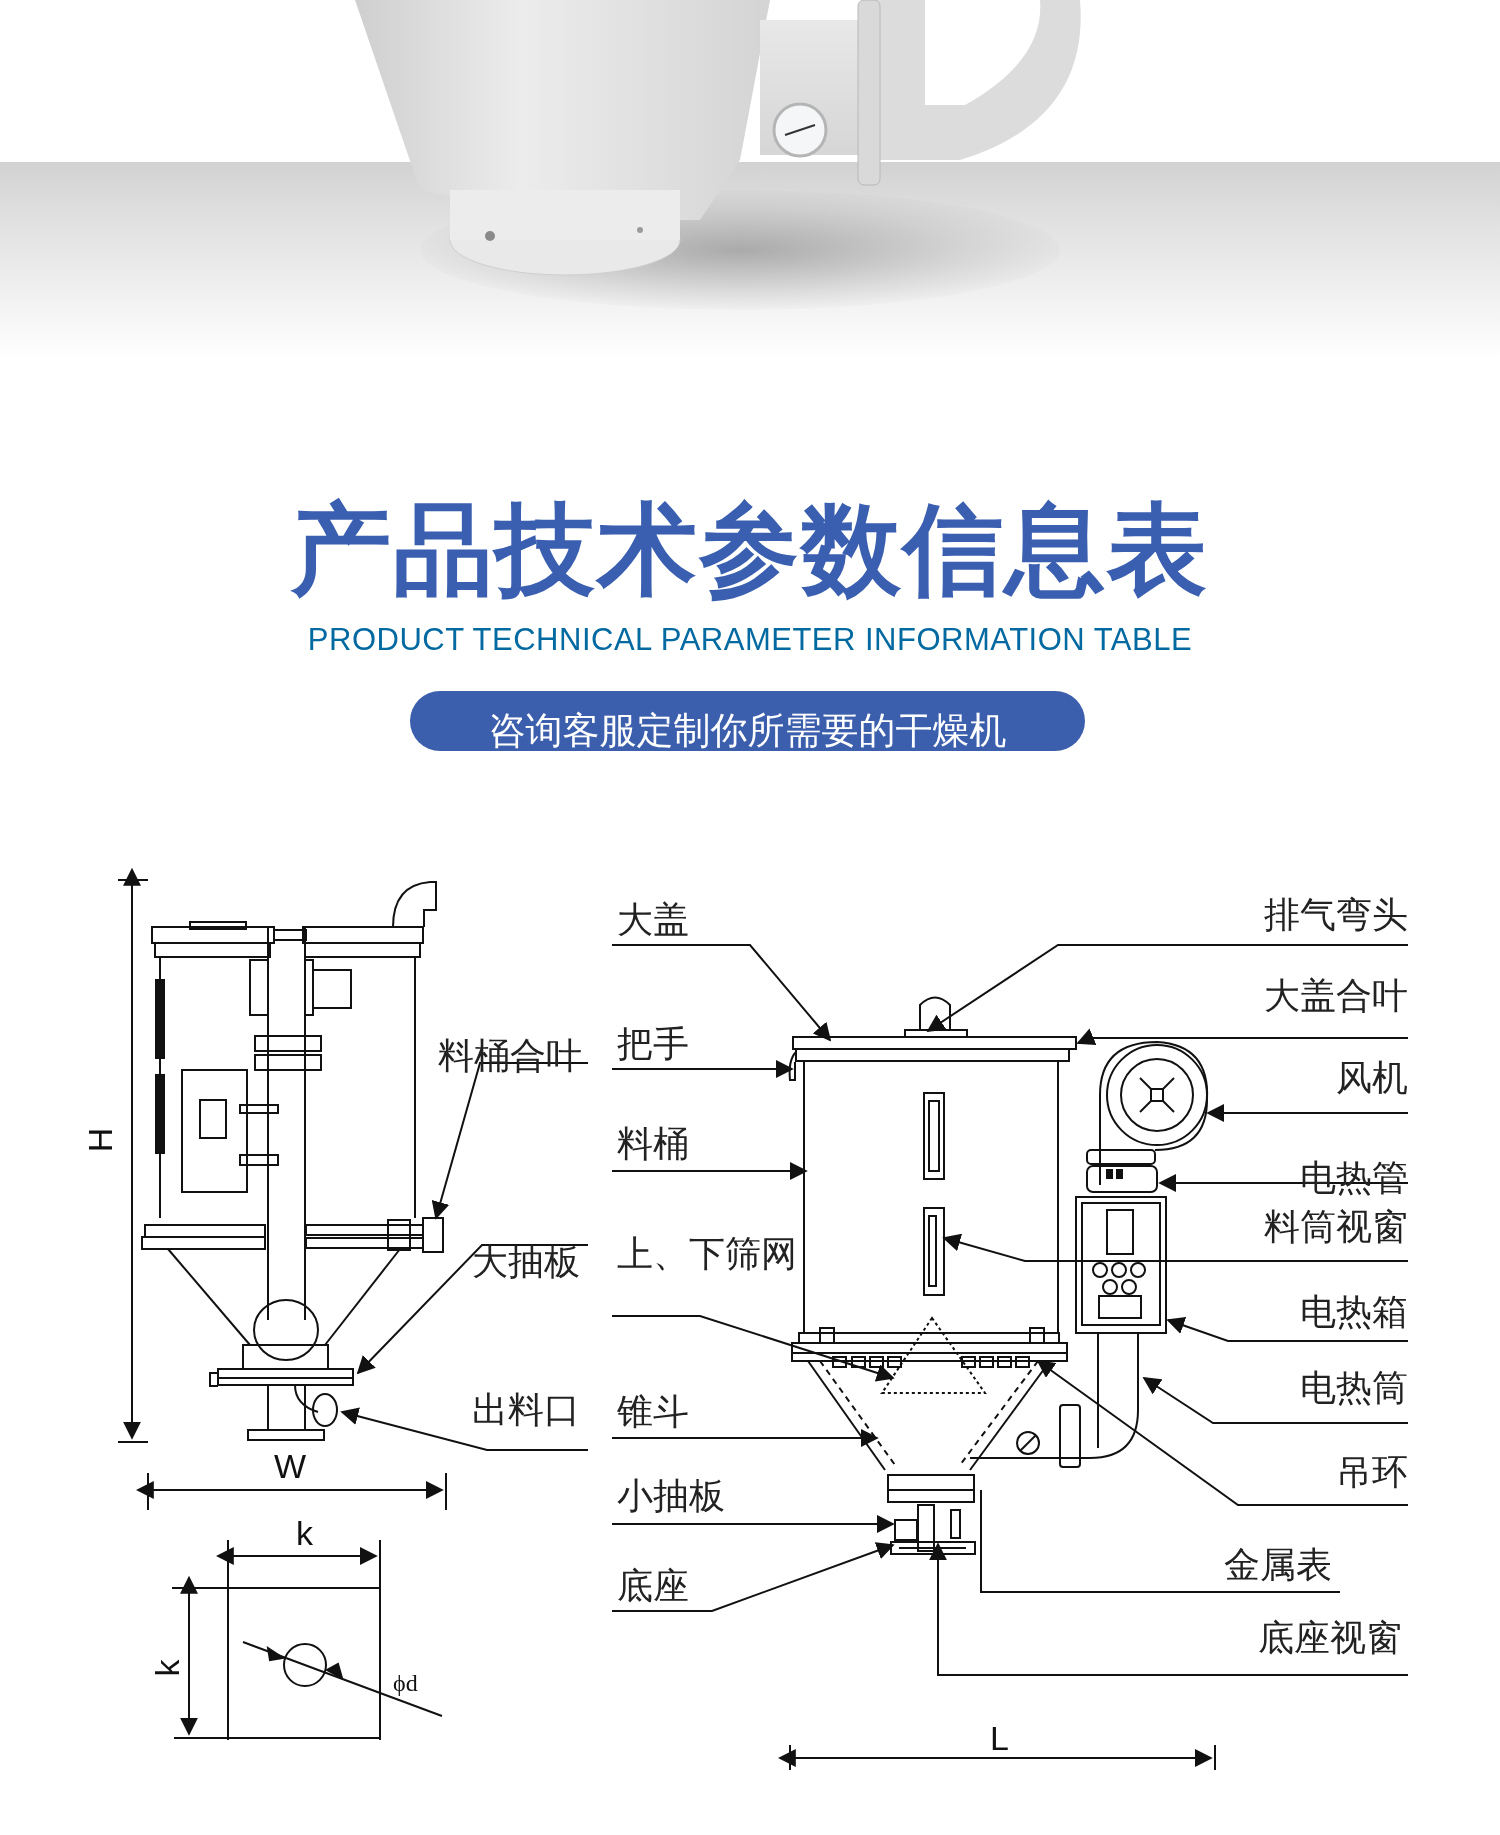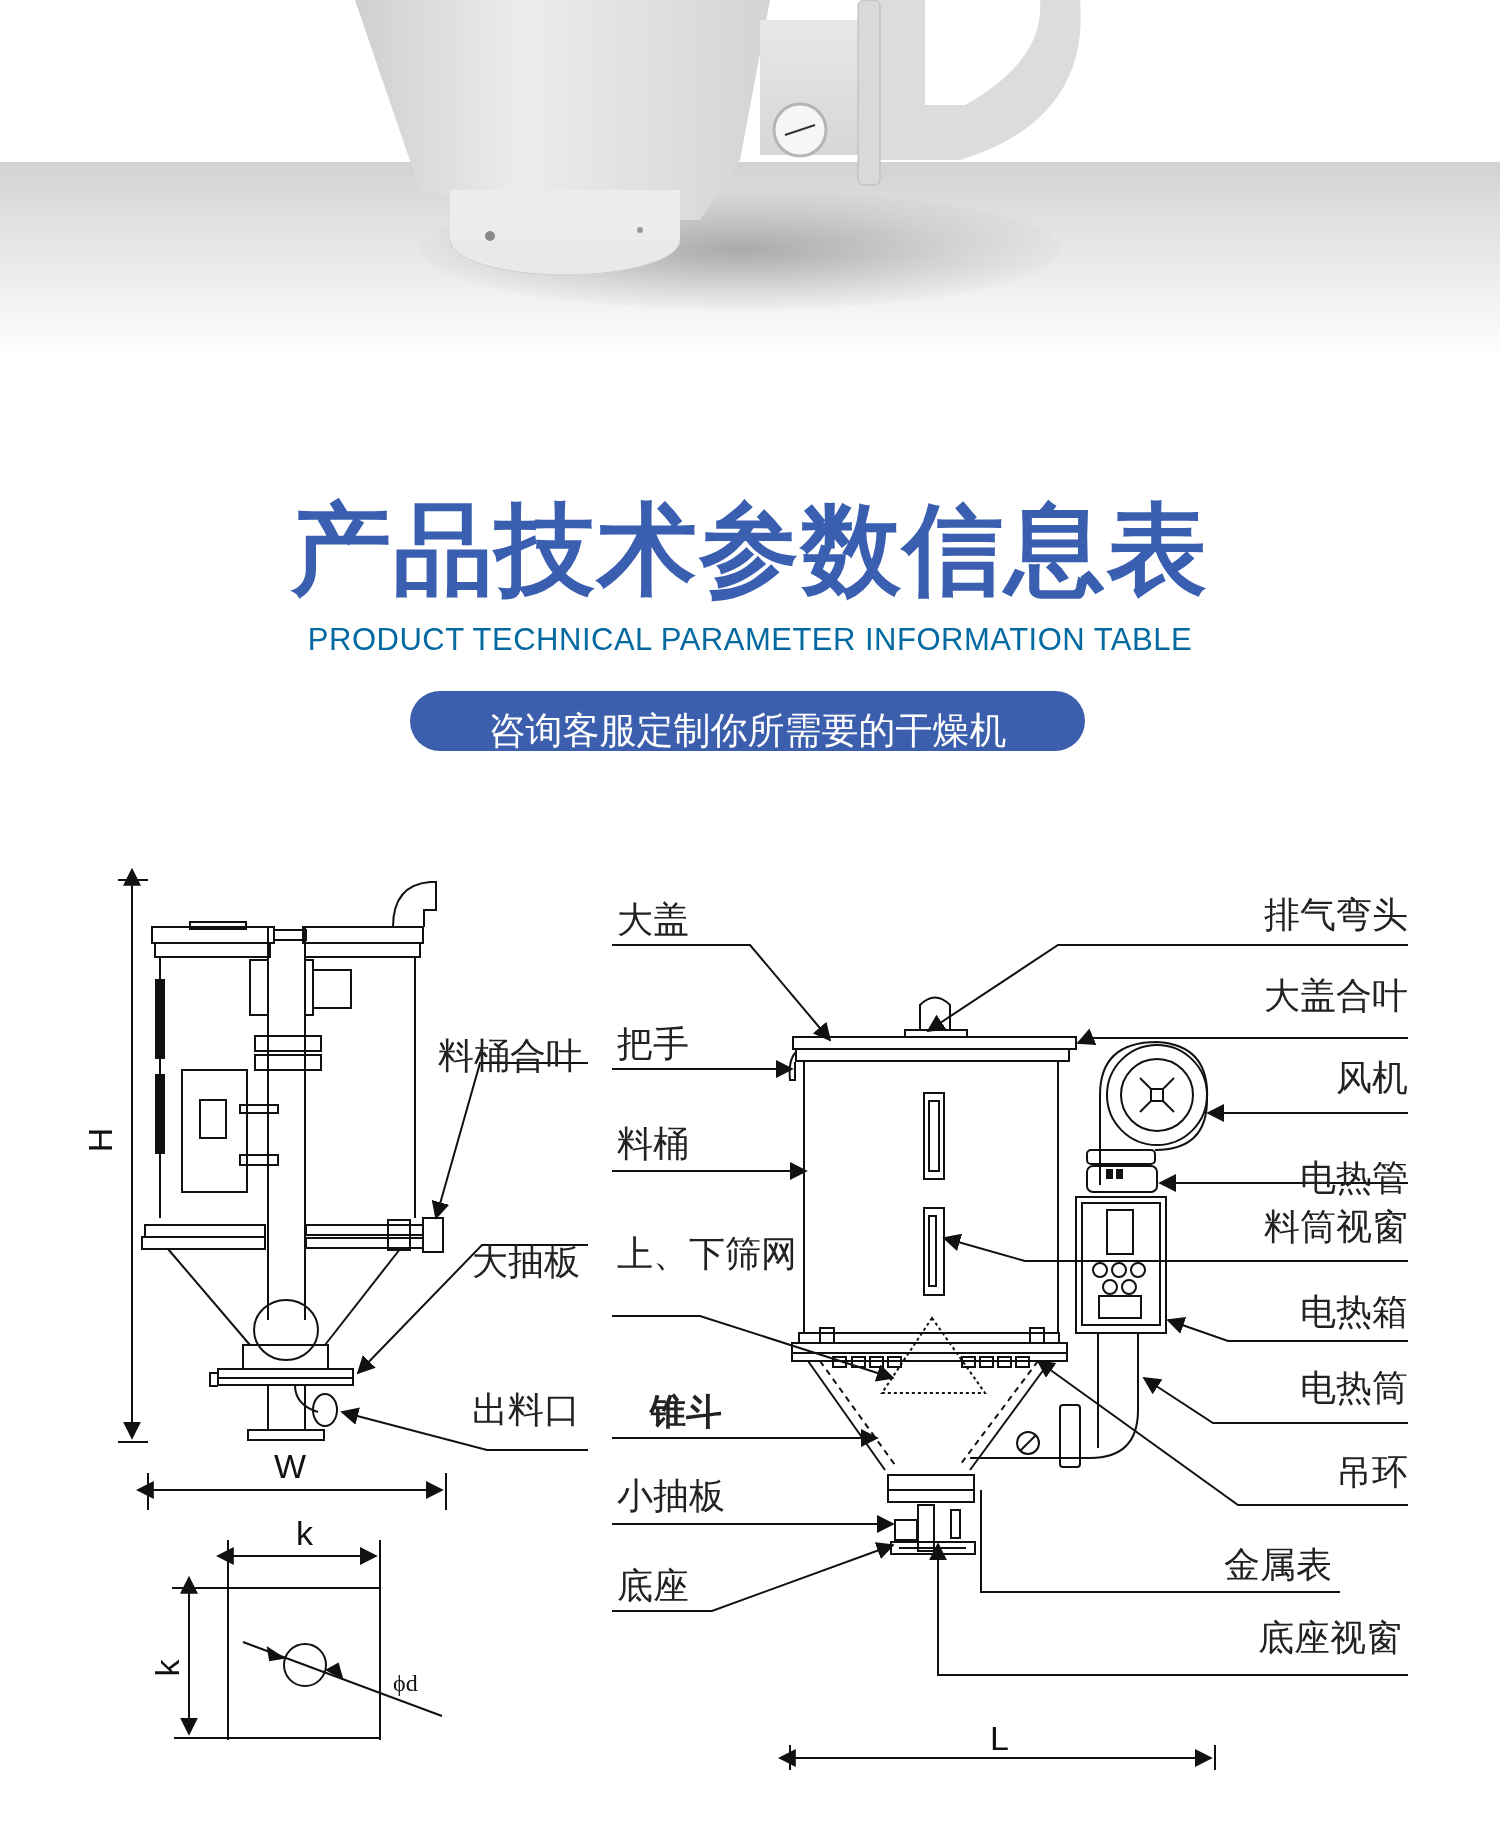--- a/index.html
+++ b/index.html
@@ -262,21 +262,21 @@
 <div class="dim" style="left:274px;top:1448px;">W</div>
 
 <div class="dim" style="left:296px;top:1515px;">k</div>
 <div class="dim" style="left:158px;top:1650px;transform:rotate(-90deg);">k</div>
 <div class="dim" style="left:393px;top:1665px;font-size:24px;font-family:'Liberation Serif',serif;">ϕd</div>
 
 <div class="lbl" style="left:617px;top:898px;">大盖</div>
 <div class="lbl" style="left:617px;top:1022px;">把手</div>
 <div class="lbl" style="left:617px;top:1122px;">料桶</div>
 <div class="lbl" style="left:617px;top:1232px;">上、下筛网</div>
-<div class="lbl" style="left:650px;top:1390px;font-weight:bold;">锥斗</div>
+<div class="lbl" style="left:617px;top:1390px;">锥斗</div>
 <div class="lbl" style="left:617px;top:1474px;">小抽板</div>
 <div class="lbl" style="left:617px;top:1564px;">底座</div>
 
 <div class="lbl r" style="right:92px;top:893px;">排气弯头</div>
 <div class="lbl r" style="right:92px;top:974px;">大盖合叶</div>
 <div class="lbl r" style="right:92px;top:1056px;">风机</div>
 <div class="lbl r" style="right:92px;top:1156px;margin-left:44px;">电热管</div>
 <div class="lbl r" style="right:92px;top:1205px;">料筒视窗</div>
 <div class="lbl r" style="right:92px;top:1290px;">电热箱</div>
 <div class="lbl r" style="right:92px;top:1366px;">电热筒</div>

